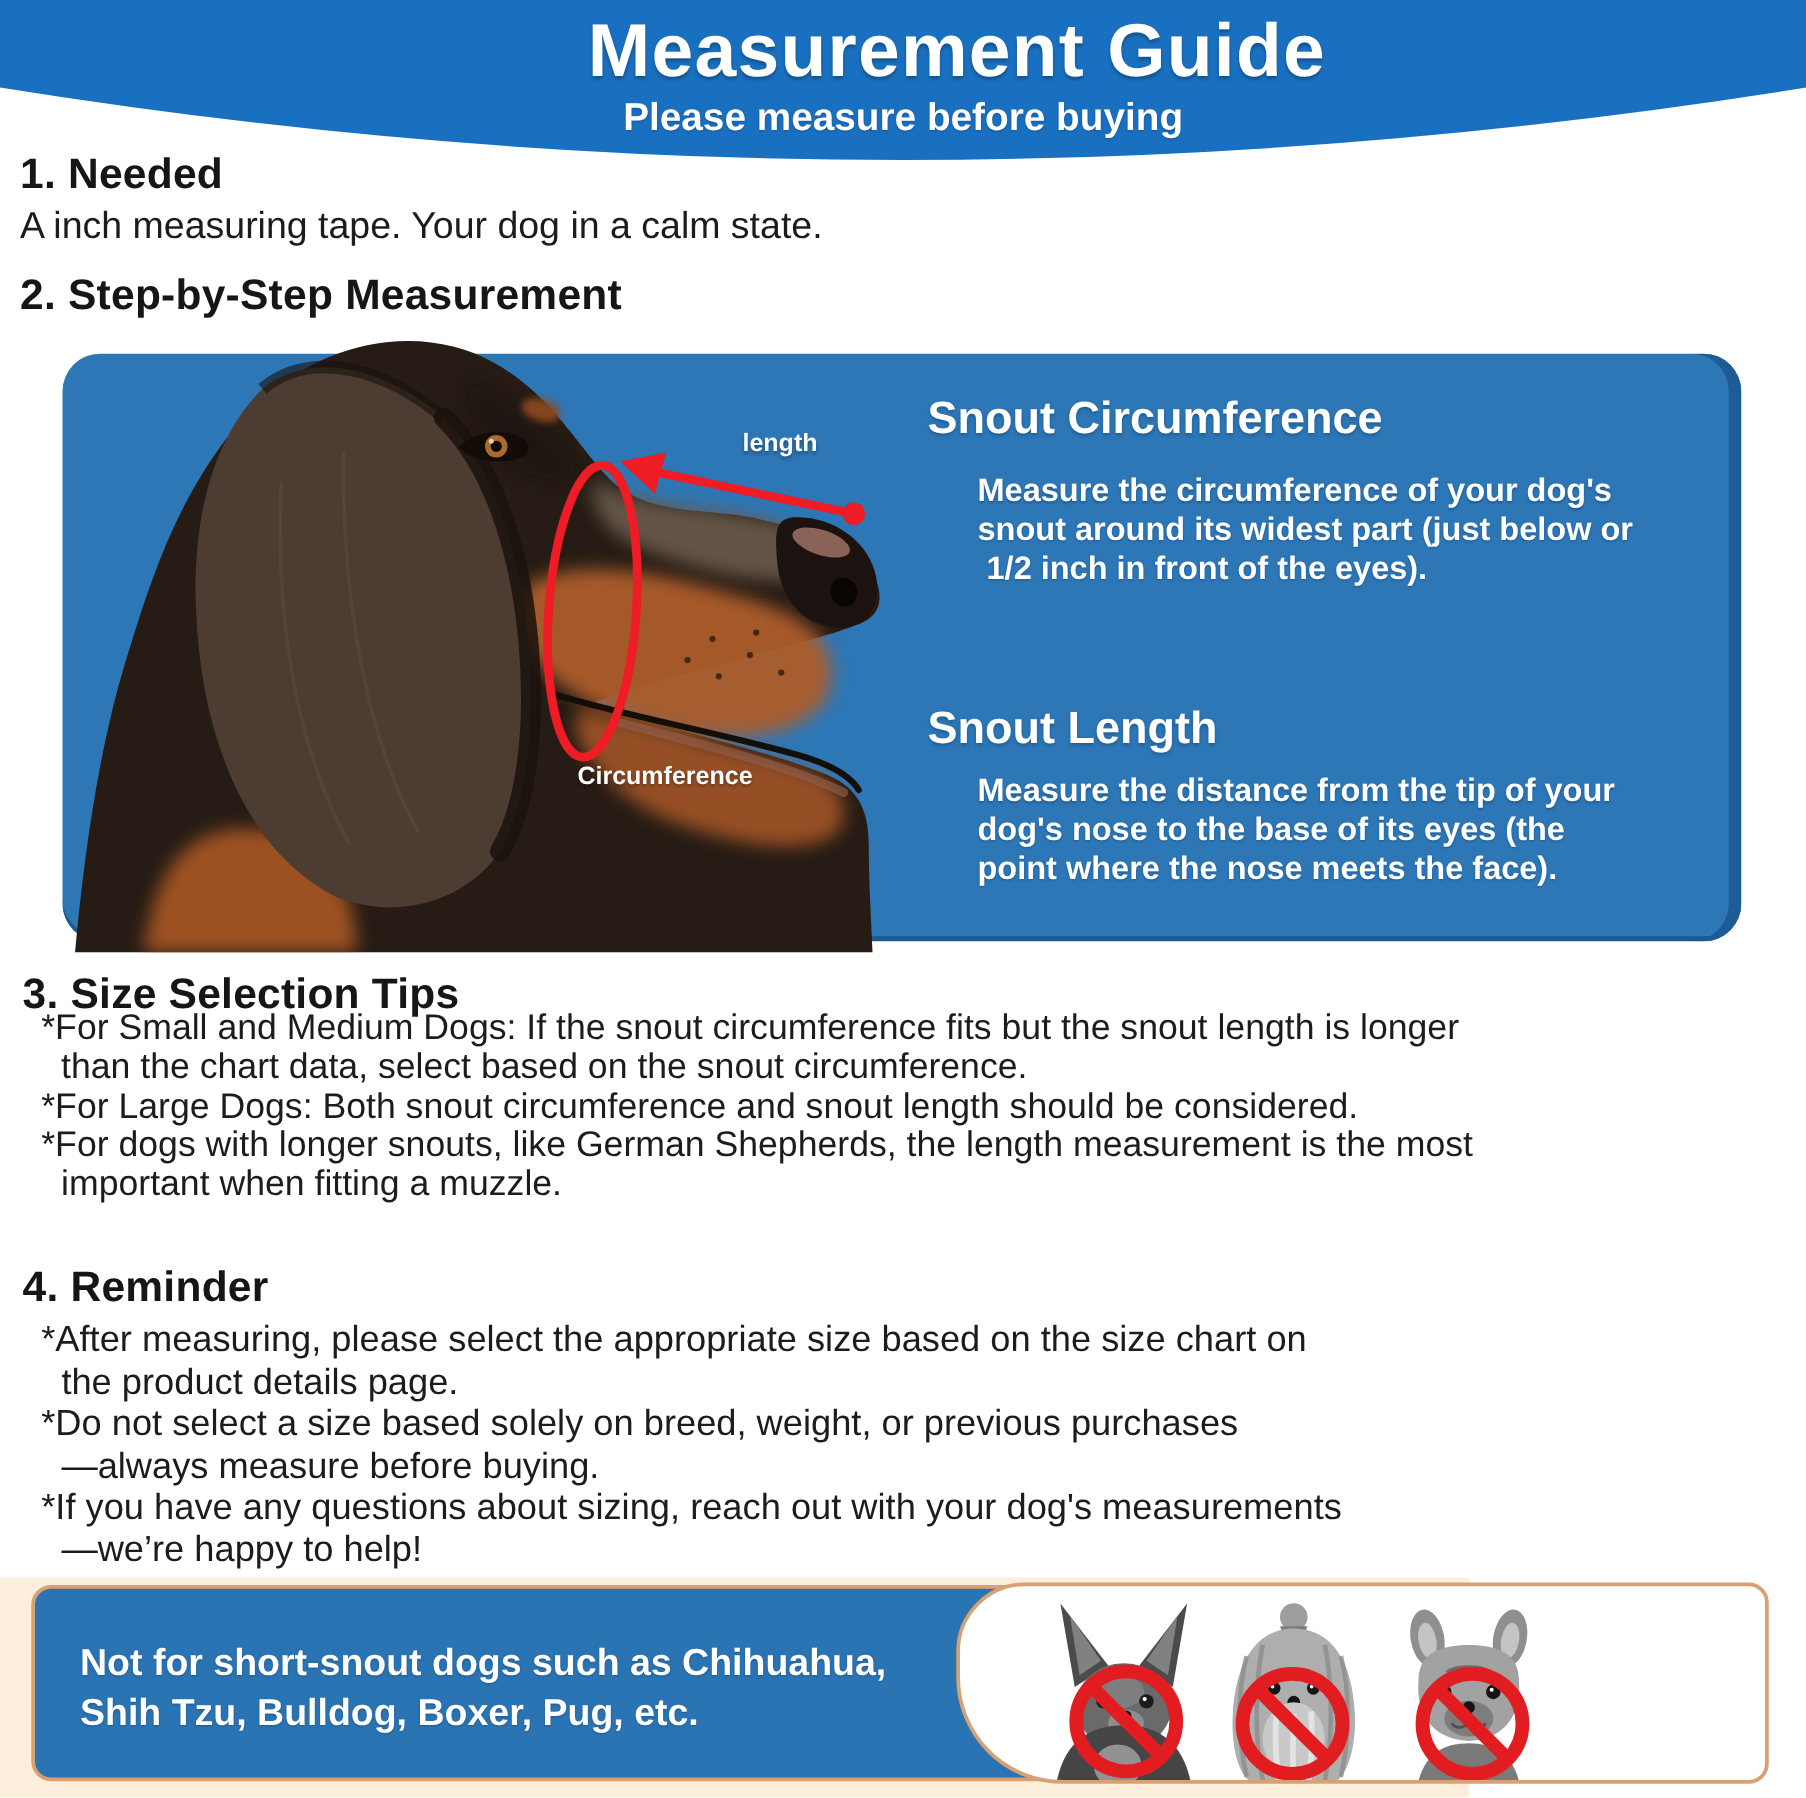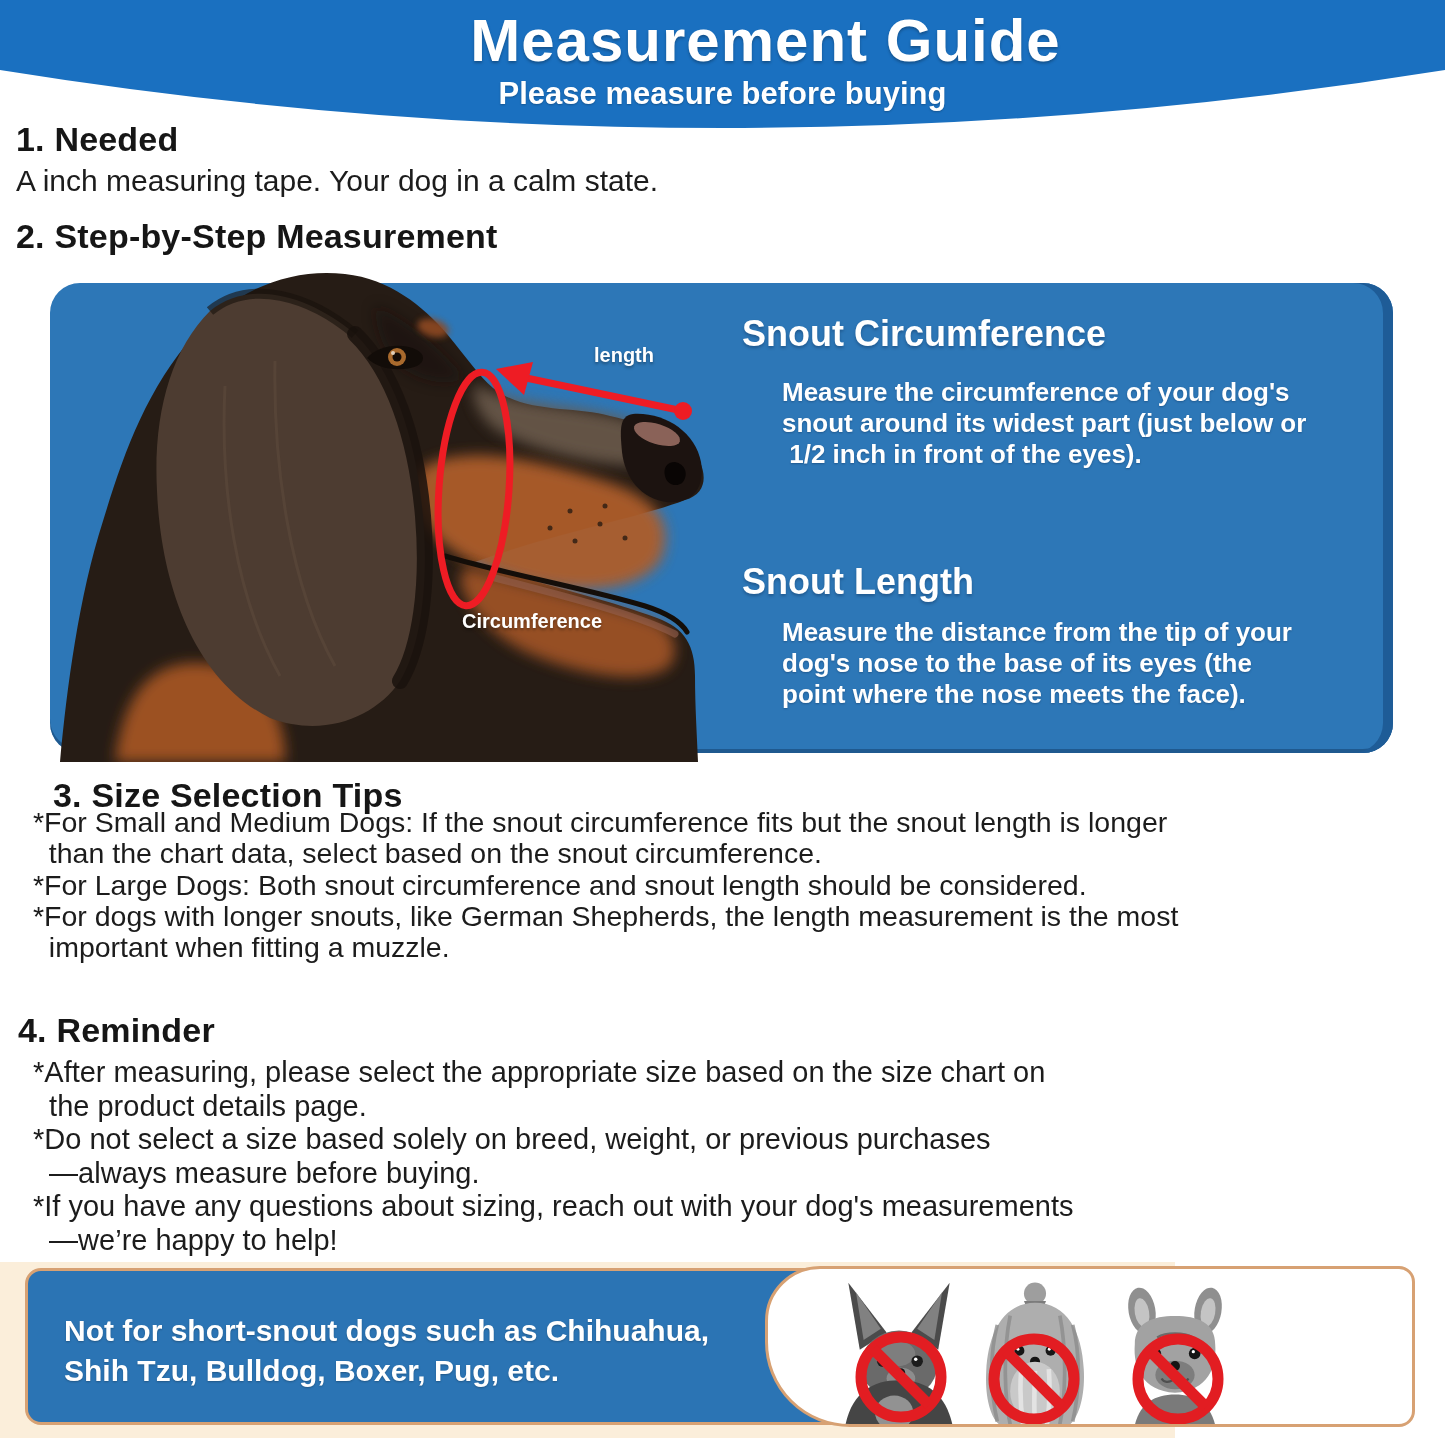--- a/index.html
+++ b/index.html
@@ -161,21 +161,21 @@
   </div>
 
   <div class="panel-h" style="top:278px;">Snout Length</div>
   <div class="panel-p" style="top:334px;">
     <div class="line">Measure the distance from the tip of your</div>
     <div class="line">dog's nose to the base of its eyes (the</div>
     <div class="line">point where the nose meets the face).</div>
   </div>
 </div>
 
-<div class="sec-h" style="left:18px;top:776px;margin-left:35px;">3. Size Selection Tips</div>
+<div class="sec-h" style="left:18px;top:776px;">3. Size Selection Tips</div>
 <div class="lines tips" style="left:33px;top:807px;">
   <div class="line">*For Small and Medium Dogs: If the snout circumference fits but the snout length is longer</div>
   <div class="line">  than the chart data, select based on the snout circumference.</div>
   <div class="line">*For Large Dogs: Both snout circumference and snout length should be considered.</div>
   <div class="line">*For dogs with longer snouts, like German Shepherds, the length measurement is the most</div>
   <div class="line">  important when fitting a muzzle.</div>
 </div>
 
 <div class="sec-h" style="left:18px;top:1011px;">4. Reminder</div>
 <div class="lines remind" style="left:33px;top:1056px;">

